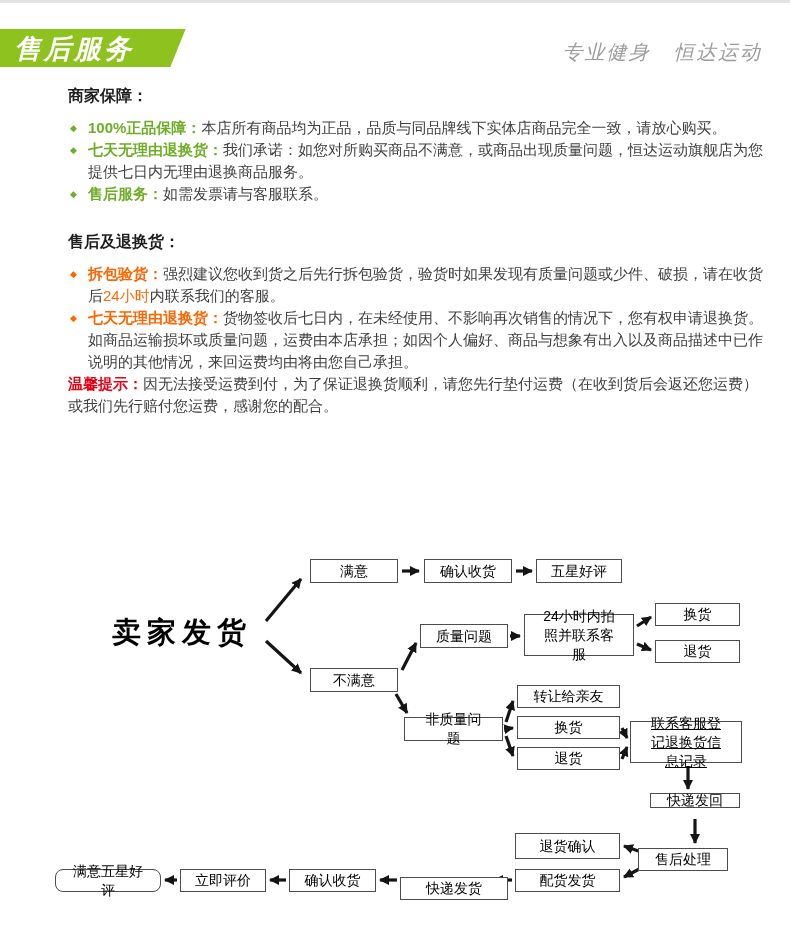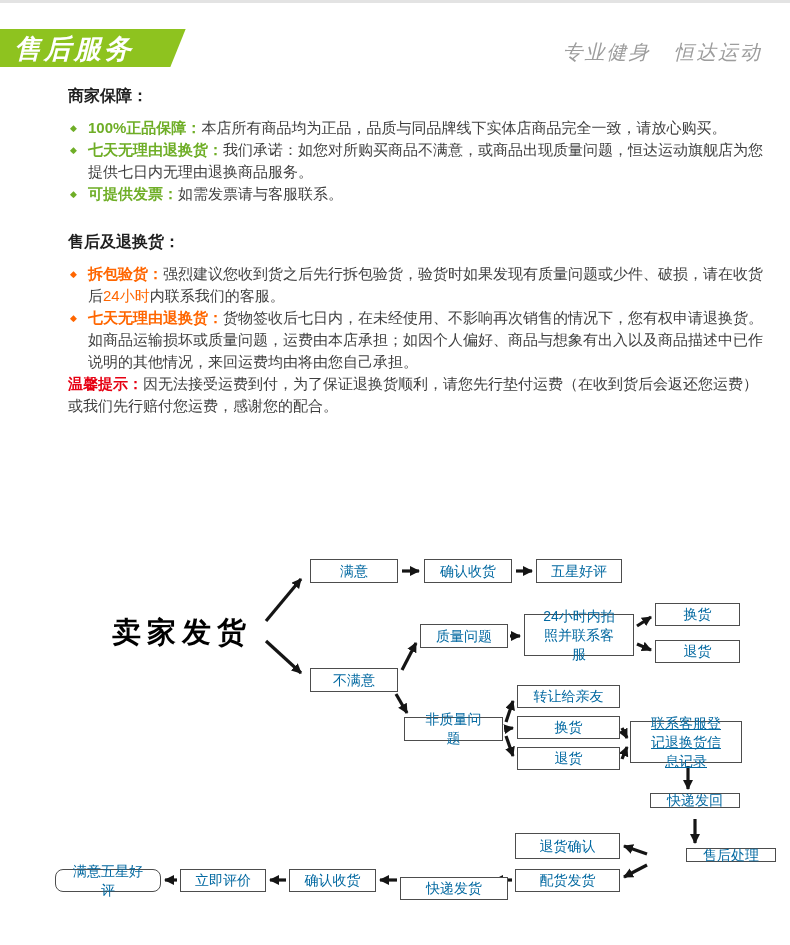--- a/index.html
+++ b/index.html
@@ -25,21 +25,21 @@
   .r { color:#e60012; }
   .lbl { font-weight:bold; }
   .mt-sec { margin-top:26px; }
   .mt-risk { margin-top:10px; }
   .tip { padding-left:0; }
 
   
   .flow { position:absolute; left:0; top:548px; width:790px; height:380px; }
   .arrows { position:absolute; left:0; top:0; width:790px; height:380px; }
   .fstart { position:absolute; font-size:29px; font-weight:bold; color:#000; letter-spacing:6px; white-space:nowrap; }
-  .fbox { position:absolute; border:1px solid #4d4d4d; background:#fff; display:flex; align-items:center; justify-content:center; text-align:center; font-size:14px; line-height:19px; color:#0369a1; padding:1px 14px; }
+  .fbox { position:absolute; border:1px solid #4d4d4d; background:#fff; display:flex; align-items:center; justify-content:center; text-align:center; font-size:14px; line-height:19px; color:#000000; padding:1px 14px; }
 </style>
 </head>
 <body>
 
 <div class="page">
 
   <div class="header">
     <div class="banner"></div>
     <div class="banner-text">售后服务</div>
     <div class="brand">
@@ -55,21 +55,21 @@
       <div class="bullet">
         <span class="diamond g">◆</span>
         <span class="lbl g">100%正品保障：</span><span>本店所有商品均为正品，品质与同品牌线下实体店商品完全一致，请放心购买。</span>
       </div>
       <div class="bullet">
         <span class="diamond g">◆</span>
         <span class="lbl g">七天无理由退换货：</span><span>我们承诺：如您对所购买商品不满意，或商品出现质量问题，恒达运动旗舰店为您提供七日内无理由退换商品服务。</span>
       </div>
       <div class="bullet">
         <span class="diamond g">◆</span>
-        <span class="lbl g">可提供发票：</span><span>如需发票请与客服联系。</span>
+        <span class="lbl g">售后服务：</span><span>如需发票请与客服联系。</span>
       </div>
     </section>
 
     <section class="mt-sec">
       <h2 class="sec-title">售后及退换货：</h2>
       <div class="bullet">
         <span class="diamond o">◆</span>
         <span class="lbl o">拆包验货：</span><span>强烈建议您收到货之后先行拆包验货，验货时如果发现有质量问题或少件、破损，请在收货后</span><span class="o">24小时</span><span>内联系我们的客服。</span>
       </div>
       <div class="bullet">
@@ -131,21 +131,21 @@
     <div class="fbox" style="left:655px;top:52px;width:85px;height:23px;">换货</div>
     <div class="fbox" style="left:655px;top:89px;width:85px;height:23px;">退货</div>
 
     <div class="fbox" style="left:404px;top:166px;width:99px;height:24px;">非质量问题</div>
     <div class="fbox" style="left:517px;top:134px;width:103px;height:23px;">转让给亲友</div>
     <div class="fbox" style="left:517px;top:165px;width:103px;height:23px;">换货</div>
     <div class="fbox" style="left:517px;top:196px;width:103px;height:23px;">退货</div>
     <div class="fbox" style="left:630px;top:170px;width:112px;height:42px;text-decoration:underline;">联系客服登记退换货信息记录</div>
 
     <div class="fbox" style="left:650px;top:242px;width:90px;height:15px;">快递发回</div>
-    <div class="fbox" style="left:686px;top:297px;width:90px;height:14px;">售后处理</div>
+    <div class="fbox" style="left:638px;top:297px;width:90px;height:23px;">售后处理</div>
     <div class="fbox" style="left:515px;top:282px;width:105px;height:26px;">退货确认</div>
 
     <div class="fbox" style="left:515px;top:318px;width:105px;height:23px;">配货发货</div>
     <div class="fbox" style="left:400px;top:326px;width:108px;height:23px;">快递发货</div>
     <div class="fbox" style="left:289px;top:318px;width:87px;height:23px;">确认收货</div>
     <div class="fbox" style="left:180px;top:318px;width:86px;height:23px;">立即评价</div>
     <div class="fbox" style="left:55px;top:318px;width:106px;height:23px;border-radius:8px;">满意五星好评</div>
 
   </div>
 

